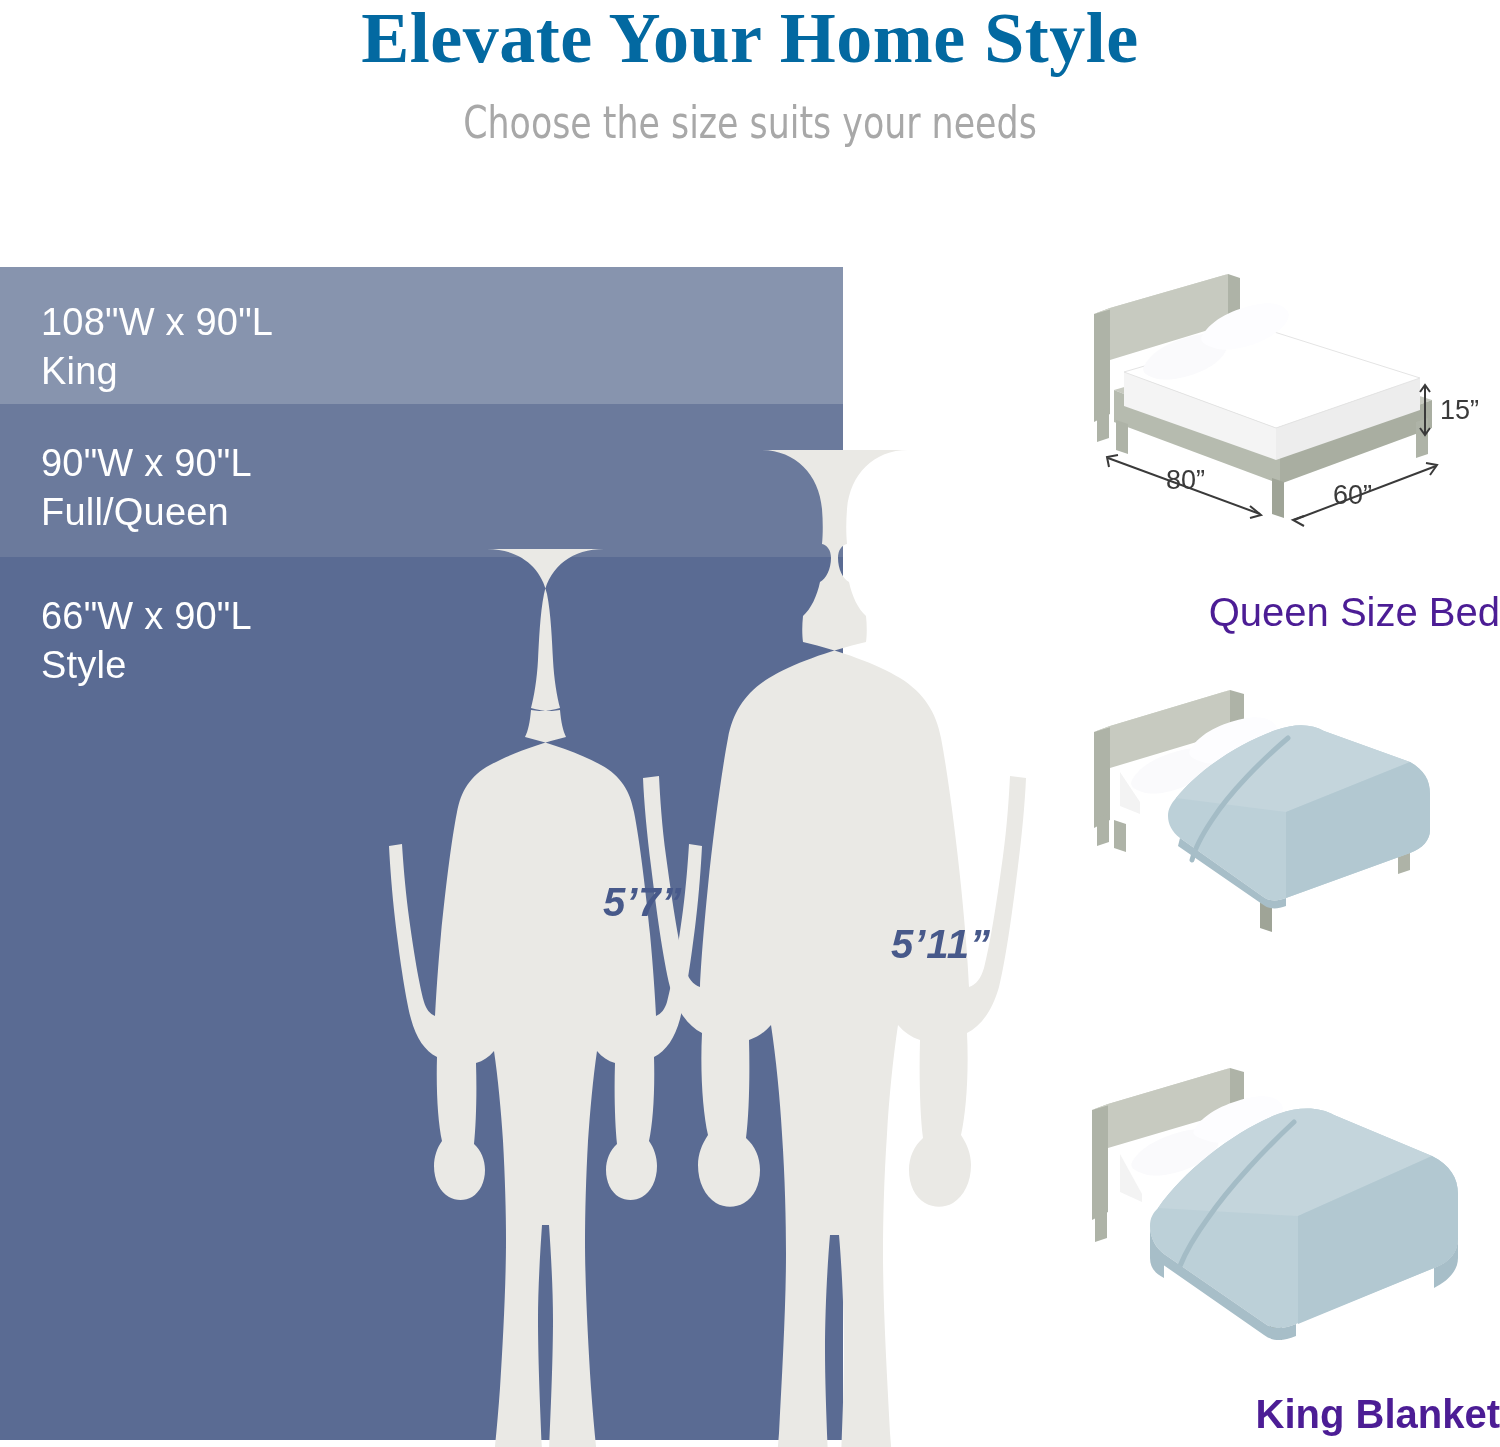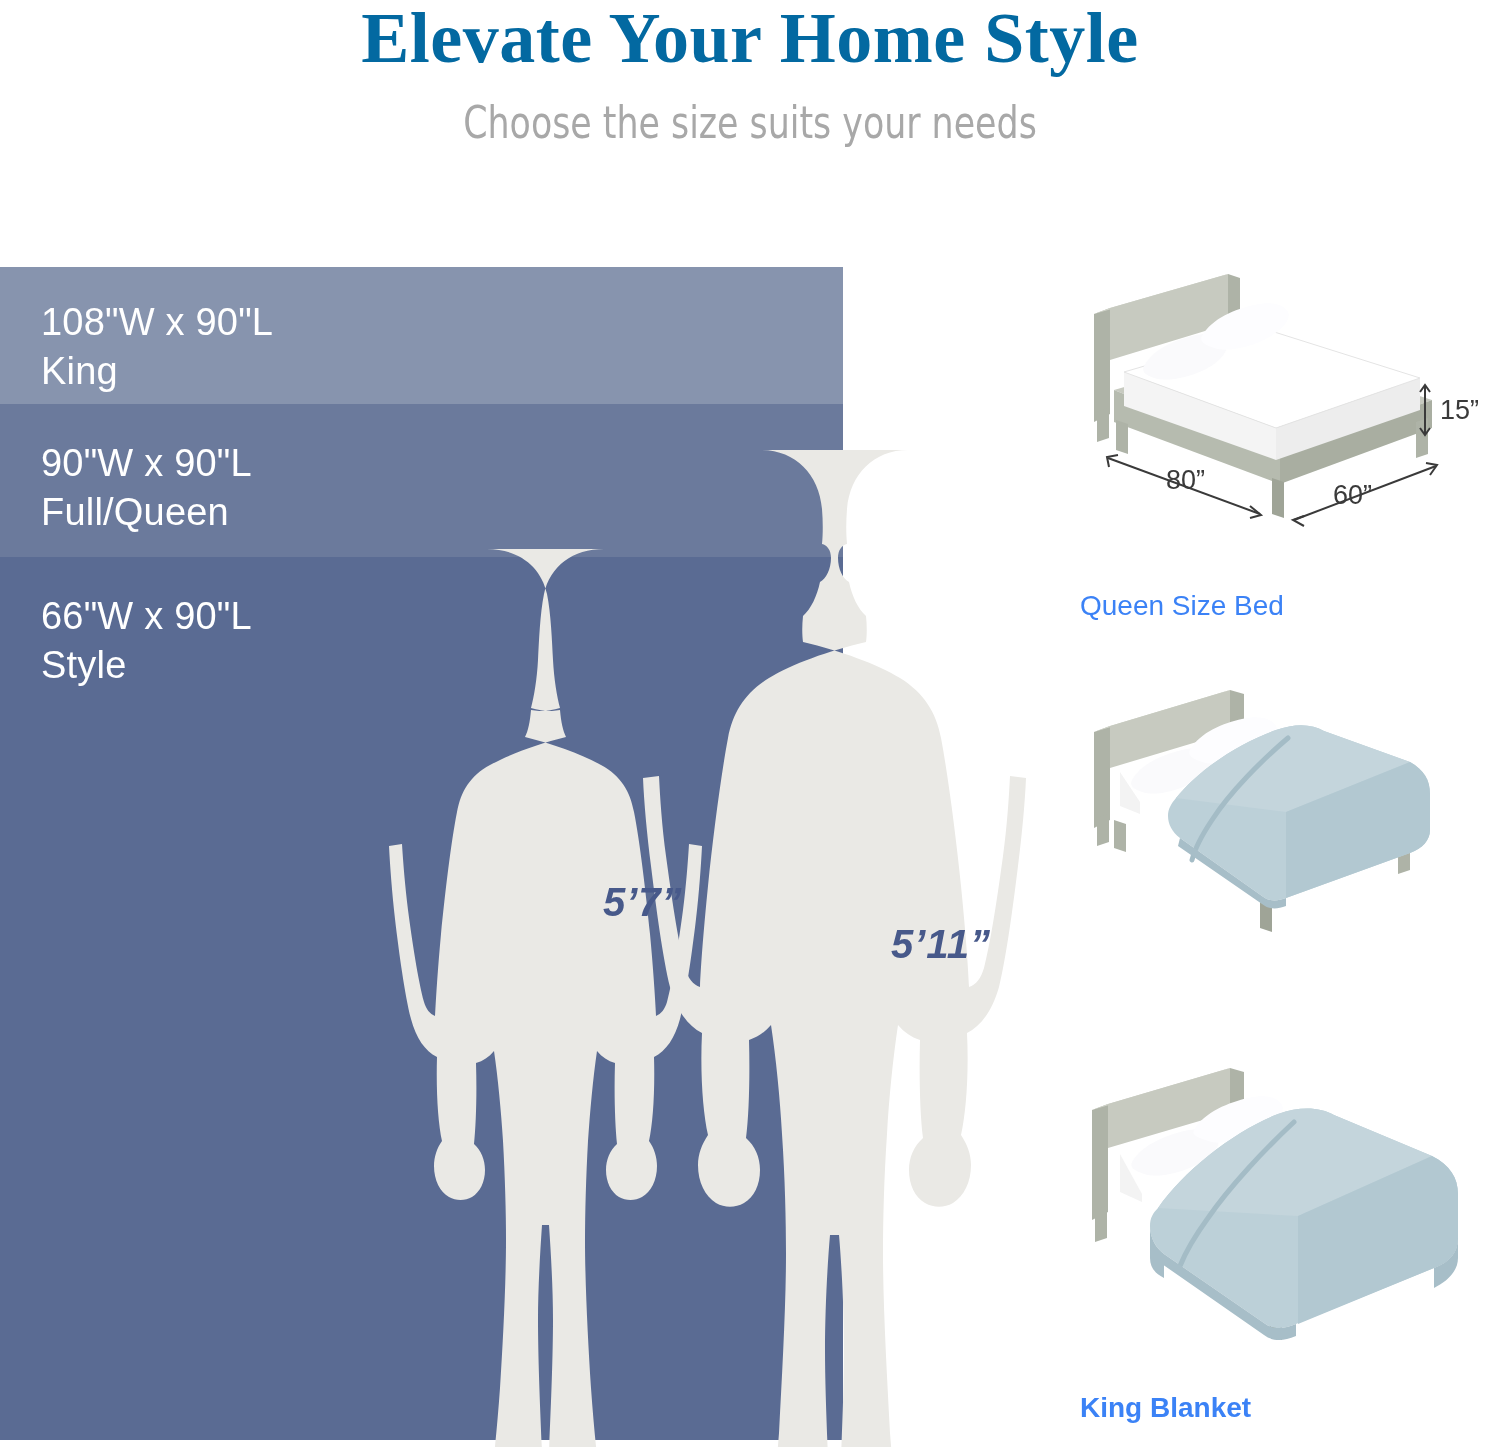--- a/index.html
+++ b/index.html
@@ -70,23 +70,23 @@
   #tag-man{left:851px;top:922px;}
 
   
   #right-col{position:absolute;left:1080px;top:272px;width:420px;height:1192px;}
   .illus-block{position:absolute;left:0;width:420px;}
   #blk-bed{top:0;height:385px;}
   #blk-queen{top:408px;height:340px;}
   #blk-king{top:790px;height:390px;font-weight:bold;}
   .illus-caption{
     position:absolute;left:0;width:420px;
-    text-align:left;
-    color:#3b82f6;
-    font-size:28px;
+    text-align:right;
+    color:#4c1d95;
+    font-size:40px;
     white-space:nowrap;
   }
   #cap-bed{top:318px;}
   #cap-queen{top:283px;}
   #cap-king{top:330px;}
   .illus-svg{position:absolute;left:0;top:0;}
   .dim-text{font-family:"Liberation Sans",sans-serif;font-size:27px;fill:#3a3a3a;}
 </style>
 </head>
 <body>

